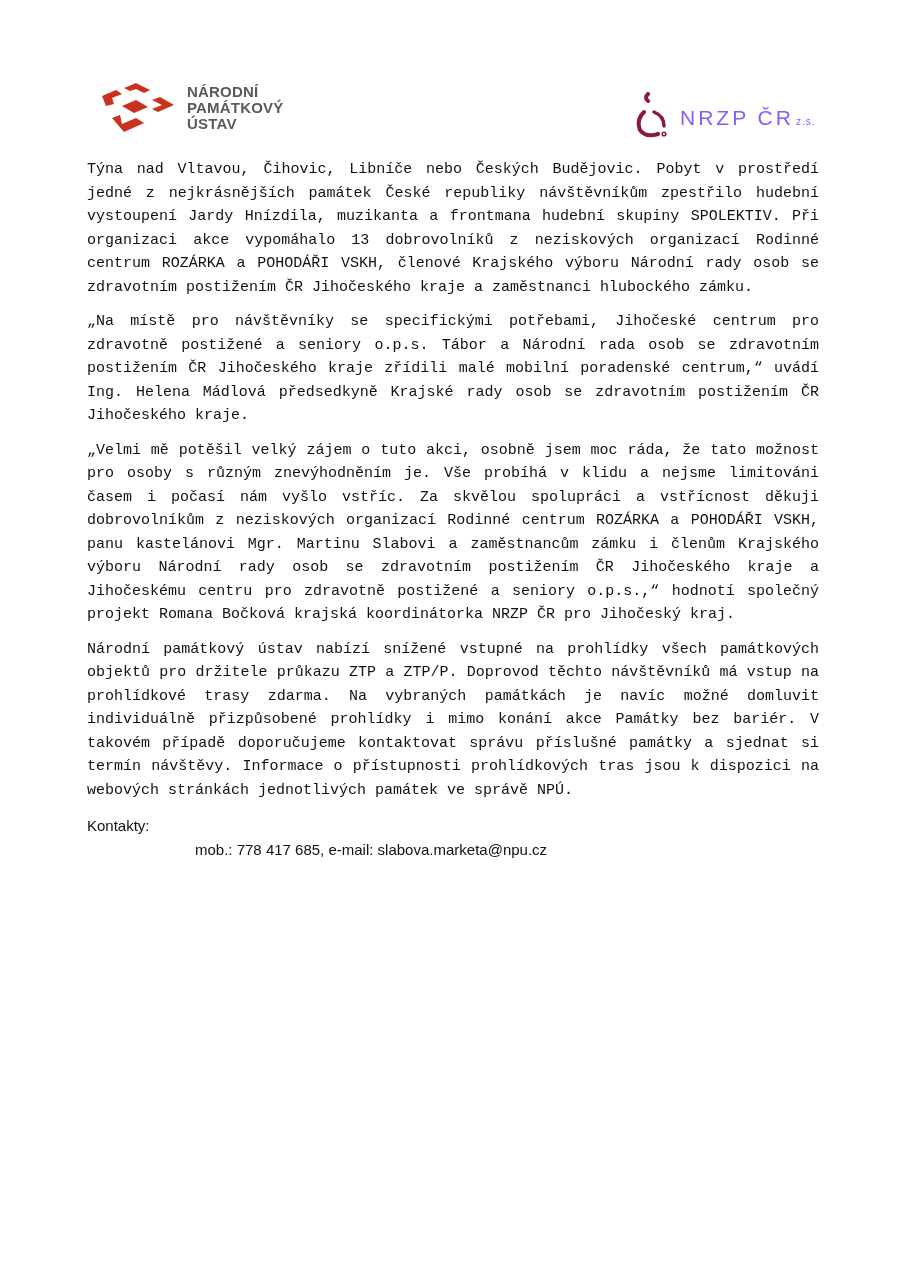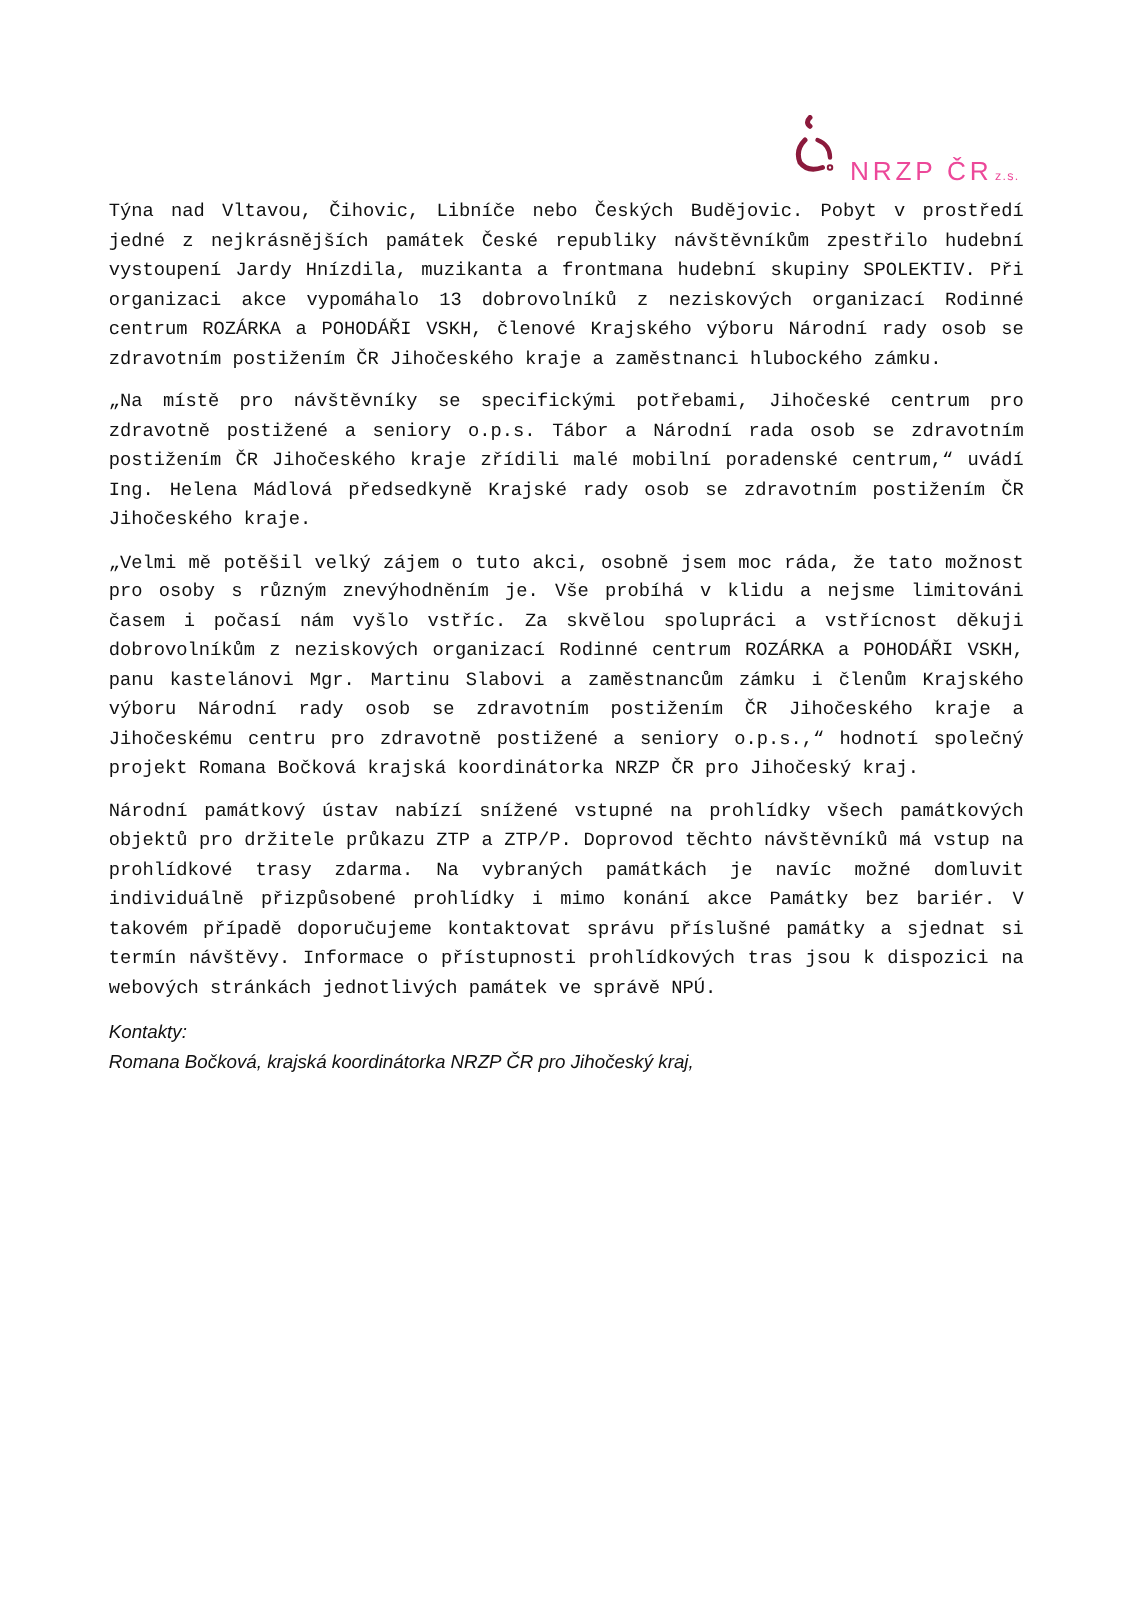--- a/index.html
+++ b/index.html
@@ -6,34 +6,55 @@
   body { width: 905px; height: 1280px; position: relative; overflow: hidden;
          font-family: "Liberation Sans", "DejaVu Sans", sans-serif; color: #111; }
   .header { position: absolute; left: 0; top: 0; width: 905px; height: 150px; }
   .npu-logo { position: absolute; left: 100px; top: 82px; width: 200px; height: 56px; }
   .npu-mark { position: absolute; left: 0; top: 0; width: 76px; height: 56px; }
   .npu-text { position: absolute; left: 87px; top: 2px; font-weight: bold; font-size: 15px;
               line-height: 16px; color: #5a5a5a; letter-spacing: 0.2px; }
   .npu-text div { white-space: nowrap; }
   .nrzp-logo { position: absolute; left: 634px; top: 92px; width: 200px; height: 48px; }
   .nrzp-mark { position: absolute; left: 0; top: 0; width: 36px; height: 48px; }
-  .nrzp-text { position: absolute; left: 46px; top: 14px; font-size: 21px; color: #ec4899;
-               letter-spacing: 3px; white-space: nowrap; margin-top: 20px; }
+  .nrzp-text { position: absolute; left: 46px; top: 14px; font-size: 21px; color: #8b5cf6;
+               letter-spacing: 3px; white-space: nowrap; }
   .nrzp-suffix { font-size: 10px; letter-spacing: 1px; margin-left: 2px; }
   .content { position: absolute; left: 87px; top: 158px; width: 732px;
              font-size: 15px; line-height: 23.5px; text-align: justify; }
   .content p { margin: 0 0 11px 0; font-family: Liberation Mono, monospace; }
   .contacts { margin-top: 12px; font-size: 15px; line-height: 23.5px; text-align: left; }
   .contacts .indent { padding-left: 108px; }
-  .contacts div { white-space: nowrap; font-style: italic; }
+  .contacts div { white-space: nowrap; }
 </style>
 </head>
 <body>
 
 <div class="header">
+  <div class="npu-logo">
+    <svg class="npu-mark" viewBox="0 0 76 56">
+      <g fill="#c8321e">
+
+        <polygon points="2,14 16,8 22,12 12,16 14,22 6,24"></polygon>
+
+        <polygon points="24,6 36,1 50,8 44,11 36,7 30,9"></polygon>
+
+        <polygon points="22,24 36,18 48,25 34,31"></polygon>
+
+        <polygon points="52,18 60,15 74,23 58,30 52,27 62,23"></polygon>
+
+        <polygon points="12,36 20,33 22,42 36,36 44,41 24,50"></polygon>
+      </g>
+    </svg>
+    <div class="npu-text">
+      <div>NÁRODNÍ</div>
+      <div>PAMÁTKOVÝ</div>
+      <div>ÚSTAV</div>
+    </div>
+  </div>
 
   <div class="nrzp-logo">
     <svg class="nrzp-mark" viewBox="0 0 36 48">
       <g fill="none" stroke="#8b1a3c" stroke-linecap="round">
         <path d="M14 2 Q10 6 14 9" stroke-width="4"></path>
         <path d="M10 20 Q2 28 6 38 Q12 46 24 42" stroke-width="4"></path>
         <path d="M20 20 Q30 24 30 34" stroke-width="3.5"></path>
         <circle cx="30" cy="42" r="1.8" stroke-width="1.6"></circle>
       </g>
     </svg>
@@ -44,15 +65,15 @@
 </div>
 
 <div class="content">
   <p>Týna nad Vltavou, Čihovic, Libníče nebo Českých Budějovic. Pobyt v prostředí jedné z nejkrásnějších památek České republiky návštěvníkům zpestřilo hudební vystoupení Jardy Hnízdila, muzikanta a frontmana hudební skupiny SPOLEKTIV. Při organizaci akce vypomáhalo 13 dobrovolníků z neziskových organizací Rodinné centrum ROZÁRKA a POHODÁŘI VSKH, členové Krajského výboru Národní rady osob se zdravotním postižením ČR Jihočeského kraje a zaměstnanci hlubockého zámku.</p>
   <p>„Na místě pro návštěvníky se specifickými potřebami, Jihočeské centrum pro zdravotně postižené a seniory o.p.s. Tábor a Národní rada osob se zdravotním postižením ČR Jihočeského kraje zřídili malé mobilní poradenské centrum,“ uvádí Ing. Helena Mádlová předsedkyně Krajské rady osob se zdravotním postižením ČR Jihočeského kraje.</p>
   <p>„Velmi mě potěšil velký zájem o tuto akci, osobně jsem moc ráda, že tato možnost pro osoby s různým znevýhodněním je. Vše probíhá v klidu a nejsme limitováni časem i počasí nám vyšlo vstříc. Za skvělou spolupráci a vstřícnost děkuji dobrovolníkům z neziskových organizací Rodinné centrum ROZÁRKA a POHODÁŘI VSKH, panu kastelánovi Mgr. Martinu Slabovi a zaměstnancům zámku i členům Krajského výboru Národní rady osob se zdravotním postižením ČR Jihočeského kraje a Jihočeskému centru pro zdravotně postižené a seniory o.p.s.,“ hodnotí společný projekt Romana Bočková krajská koordinátorka NRZP ČR pro Jihočeský kraj.</p>
   <p>Národní památkový ústav nabízí snížené vstupné na prohlídky všech památkových objektů pro držitele průkazu ZTP a ZTP/P. Doprovod těchto návštěvníků má vstup na prohlídkové trasy zdarma. Na vybraných památkách je navíc možné domluvit individuálně přizpůsobené prohlídky i mimo konání akce Památky bez bariér. V takovém případě doporučujeme kontaktovat správu příslušné památky a sjednat si termín návštěvy. Informace o přístupnosti prohlídkových tras jsou k dispozici na webových stránkách jednotlivých památek ve správě NPÚ.</p>
 
   <div class="contacts">
     <div>Kontakty:</div>
-    <div>Romana Bočková, krajská koordinátorka NRZP ČR pro Jihočeský kraj,</div>
+    <div class="indent">mob.: 778 417 685, e-mail: slabova.marketa@npu.cz</div>
   </div>
 </div>
 
 </body></html>

